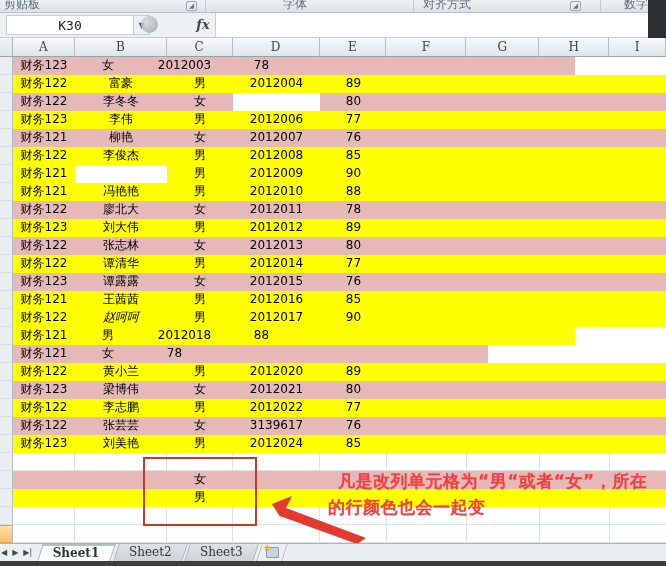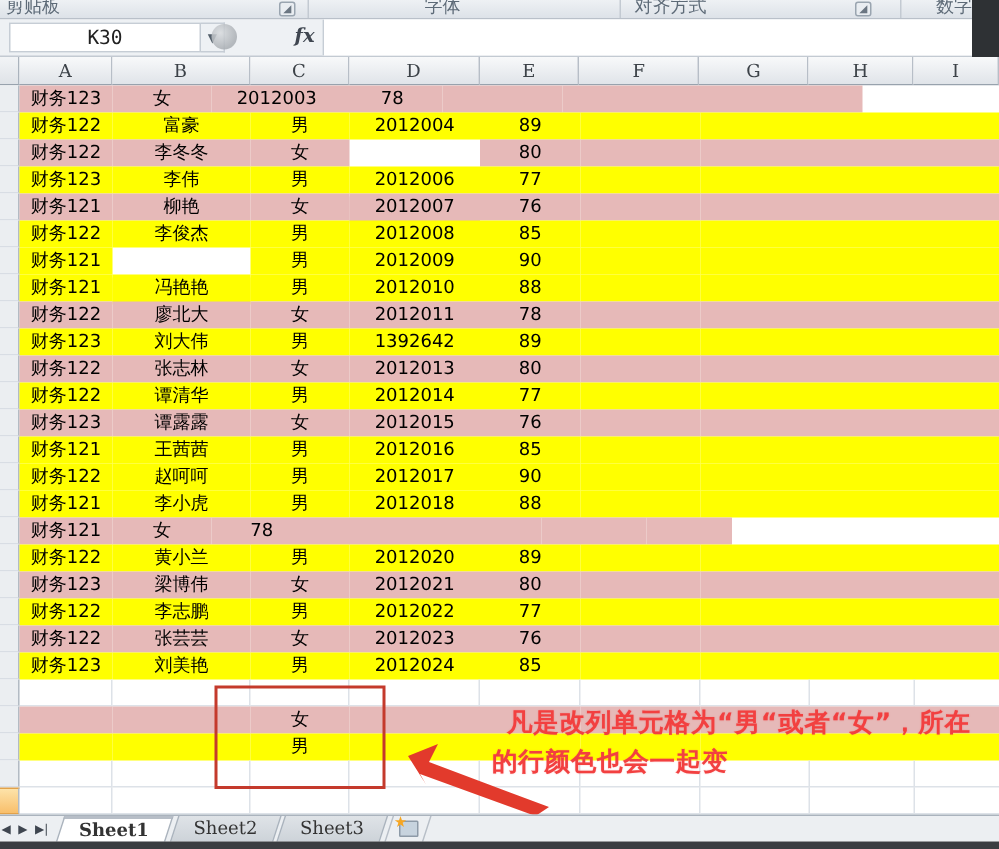--- a/index.html
+++ b/index.html
@@ -199,21 +199,21 @@
         <div class="cell" style="width: 80px;"></div>
         <div class="cell" style="width: 73px;"></div>
         <div class="cell" style="width: 70px;"></div>
         <div class="cell" style="width: 57px;"></div>
       </div>
       <div class="row yellow">
         <div class="rowhead"></div>
         <div class="cell" style="width: 62px;">财务123</div>
         <div class="cell" style="width: 92px;">刘大伟</div>
         <div class="cell" style="width: 66px;">男</div>
-        <div class="cell" style="width: 87px;">1392642</div>
+        <div class="cell" style="width: 87px;">2012012</div>
         <div class="cell" style="width: 67px;">89</div>
         <div class="cell" style="width: 80px;"></div>
         <div class="cell" style="width: 73px;"></div>
         <div class="cell" style="width: 70px;"></div>
         <div class="cell" style="width: 57px;"></div>
       </div>
       <div class="row pink">
         <div class="rowhead"></div>
         <div class="cell" style="width: 62px;">财务122</div>
         <div class="cell" style="width: 92px;">张志林</div>
@@ -257,33 +257,32 @@
         <div class="cell" style="width: 87px;">2012016</div>
         <div class="cell" style="width: 67px;">85</div>
         <div class="cell" style="width: 80px;"></div>
         <div class="cell" style="width: 73px;"></div>
         <div class="cell" style="width: 70px;"></div>
         <div class="cell" style="width: 57px;"></div>
       </div>
       <div class="row yellow">
         <div class="rowhead"></div>
         <div class="cell" style="width: 62px;">财务122</div>
-        <div class="cell" style="width: 92px;">赵呵呵</div>
+        <div class="cell" style="width: 92px; font-style: italic;">赵呵呵</div>
         <div class="cell" style="width: 66px;">男</div>
         <div class="cell" style="width: 87px;">2012017</div>
         <div class="cell" style="width: 67px;">90</div>
         <div class="cell" style="width: 80px;"></div>
         <div class="cell" style="width: 73px;"></div>
         <div class="cell" style="width: 70px;"></div>
         <div class="cell" style="width: 57px;"></div>
       </div>
       <div class="row yellow">
         <div class="rowhead"></div>
         <div class="cell" style="width: 62px;">财务121</div>
-        <div class="cell" style="width: 92px;">李小虎</div>
         <div class="cell" style="width: 66px;">男</div>
         <div class="cell" style="width: 87px;">2012018</div>
         <div class="cell" style="width: 67px;">88</div>
         <div class="cell" style="width: 80px;"></div>
         <div class="cell" style="width: 73px;"></div>
         <div class="cell" style="width: 70px;"></div>
         <div class="cell" style="width: 57px;"></div>
       </div>
       <div class="row pink">
         <div class="rowhead"></div>
@@ -329,21 +328,21 @@
         <div class="cell" style="width: 80px;"></div>
         <div class="cell" style="width: 73px;"></div>
         <div class="cell" style="width: 70px;"></div>
         <div class="cell" style="width: 57px;"></div>
       </div>
       <div class="row pink">
         <div class="rowhead"></div>
         <div class="cell" style="width: 62px;">财务122</div>
         <div class="cell" style="width: 92px;">张芸芸</div>
         <div class="cell" style="width: 66px;">女</div>
-        <div class="cell" style="width: 87px;">2012023</div>
+        <div class="cell" style="width: 87px;">3139617</div>
         <div class="cell" style="width: 67px;">76</div>
         <div class="cell" style="width: 80px;"></div>
         <div class="cell" style="width: 73px;"></div>
         <div class="cell" style="width: 70px;"></div>
         <div class="cell" style="width: 57px;"></div>
       </div>
       <div class="row yellow">
         <div class="rowhead"></div>
         <div class="cell" style="width: 62px;">财务123</div>
         <div class="cell" style="width: 92px;">刘美艳</div>

